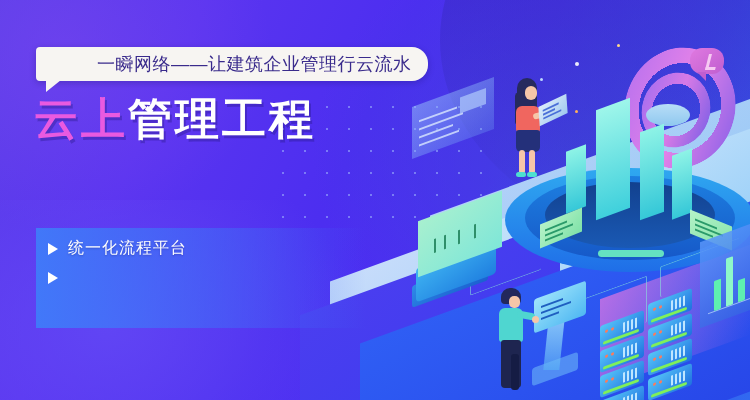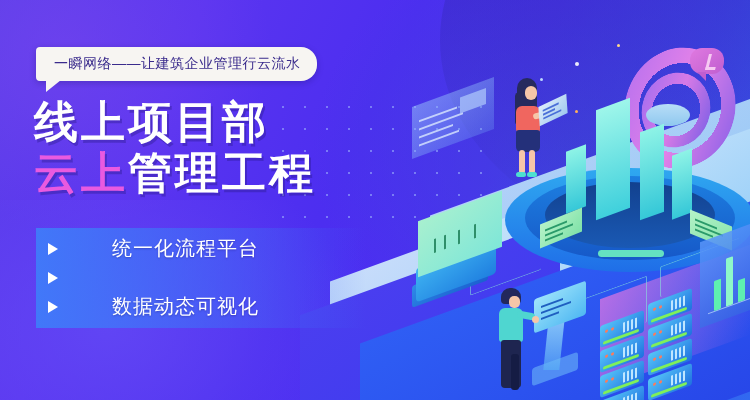--- a/index.html
+++ b/index.html
@@ -114,22 +114,22 @@
   .tagline {
     position: relative;
     display: flex; align-items: center;
     height: 34px;
     padding: 0 16px 0 18px;
     background: #f7f5f2;
     border-radius: 4px 16px 16px 4px;
     box-shadow: 0 2px 6px rgba(20,10,80,.25);
   }
   .tagline-text {
-    font-size: 14px; letter-spacing: .5px;
-    color: #3a2b8c; font-weight: 500; white-space: nowrap;
+    font-size: 18px; letter-spacing: .5px;
+    color: #3a2b8c; font-weight: 500; white-space: nowrap; margin-left: 43px;
   }
   .tagline-tail {
     position: absolute; left: 10px; bottom: -11px;
     width: 0; height: 0;
     border-left: 0 solid transparent;
     border-right: 15px solid transparent;
     border-top: 12px solid #f7f5f2;
   }
 
   .headline {
@@ -155,23 +155,22 @@
     height: 25px; margin-bottom: 4px;
   }
   .bullet-mark {
     width: 0; height: 0;
     border-top: 6px solid transparent;
     border-bottom: 6px solid transparent;
     border-left: 10px solid #ffffff;
     margin-right: 10px;
   }
   .bullet-text {
-    color: #ffffff; font-size: 20px; letter-spacing: 1px; font-weight: 400;
+    color: #ffffff; font-size: 16px; letter-spacing: 1px; font-weight: 400;
     text-shadow: 0 1px 2px rgba(20,10,80,.3);
-    margin-left: 44px;
   }
 
   
   .illu { position: absolute; inset: 0; pointer-events: none; }
 
   
   .woman { position: absolute; left: 505px; top: 78px; width: 60px; height: 105px; }
   .w-hair { position:absolute; left:12px; top:0; width:20px; height:36px; background:#262a5e; border-radius:10px 10px 7px 7px; }
   .w-hair2{ position:absolute; left:10px; top:14px; width:9px; height:34px; background:#262a5e; border-radius:6px; }
   .w-face { position:absolute; left:20px; top:8px; width:12px; height:14px; background:#f6c6a8; border-radius:6px; }
@@ -476,33 +475,28 @@
   <div class="bullet-band"></div>
 
   <div class="tagline-wrap">
     <div class="tagline">
       <span class="tagline-text">一瞬网络——让建筑企业管理行云流水</span>
       <span class="tagline-tail"></span>
     </div>
   </div>
 
   <div class="headline">
-    <div class="hl-line hl1">线上项目部</div>
     <div class="hl-line hl2">
       <span class="hl-pink">云上</span><span>管理工程</span>
     </div>
   </div>
 
   <div class="bullets">
     <div class="bullet">
       <span class="bullet-mark"></span>
       <span class="bullet-text">统一化流程平台</span>
     </div>
     <div class="bullet">
       <span class="bullet-mark"></span>
     </div>
-    <div class="bullet">
-      <span class="bullet-mark"></span>
-      <span class="bullet-text">数据动态可视化</span>
-    </div>
   </div>
 
 </div>
 
 </body></html>

